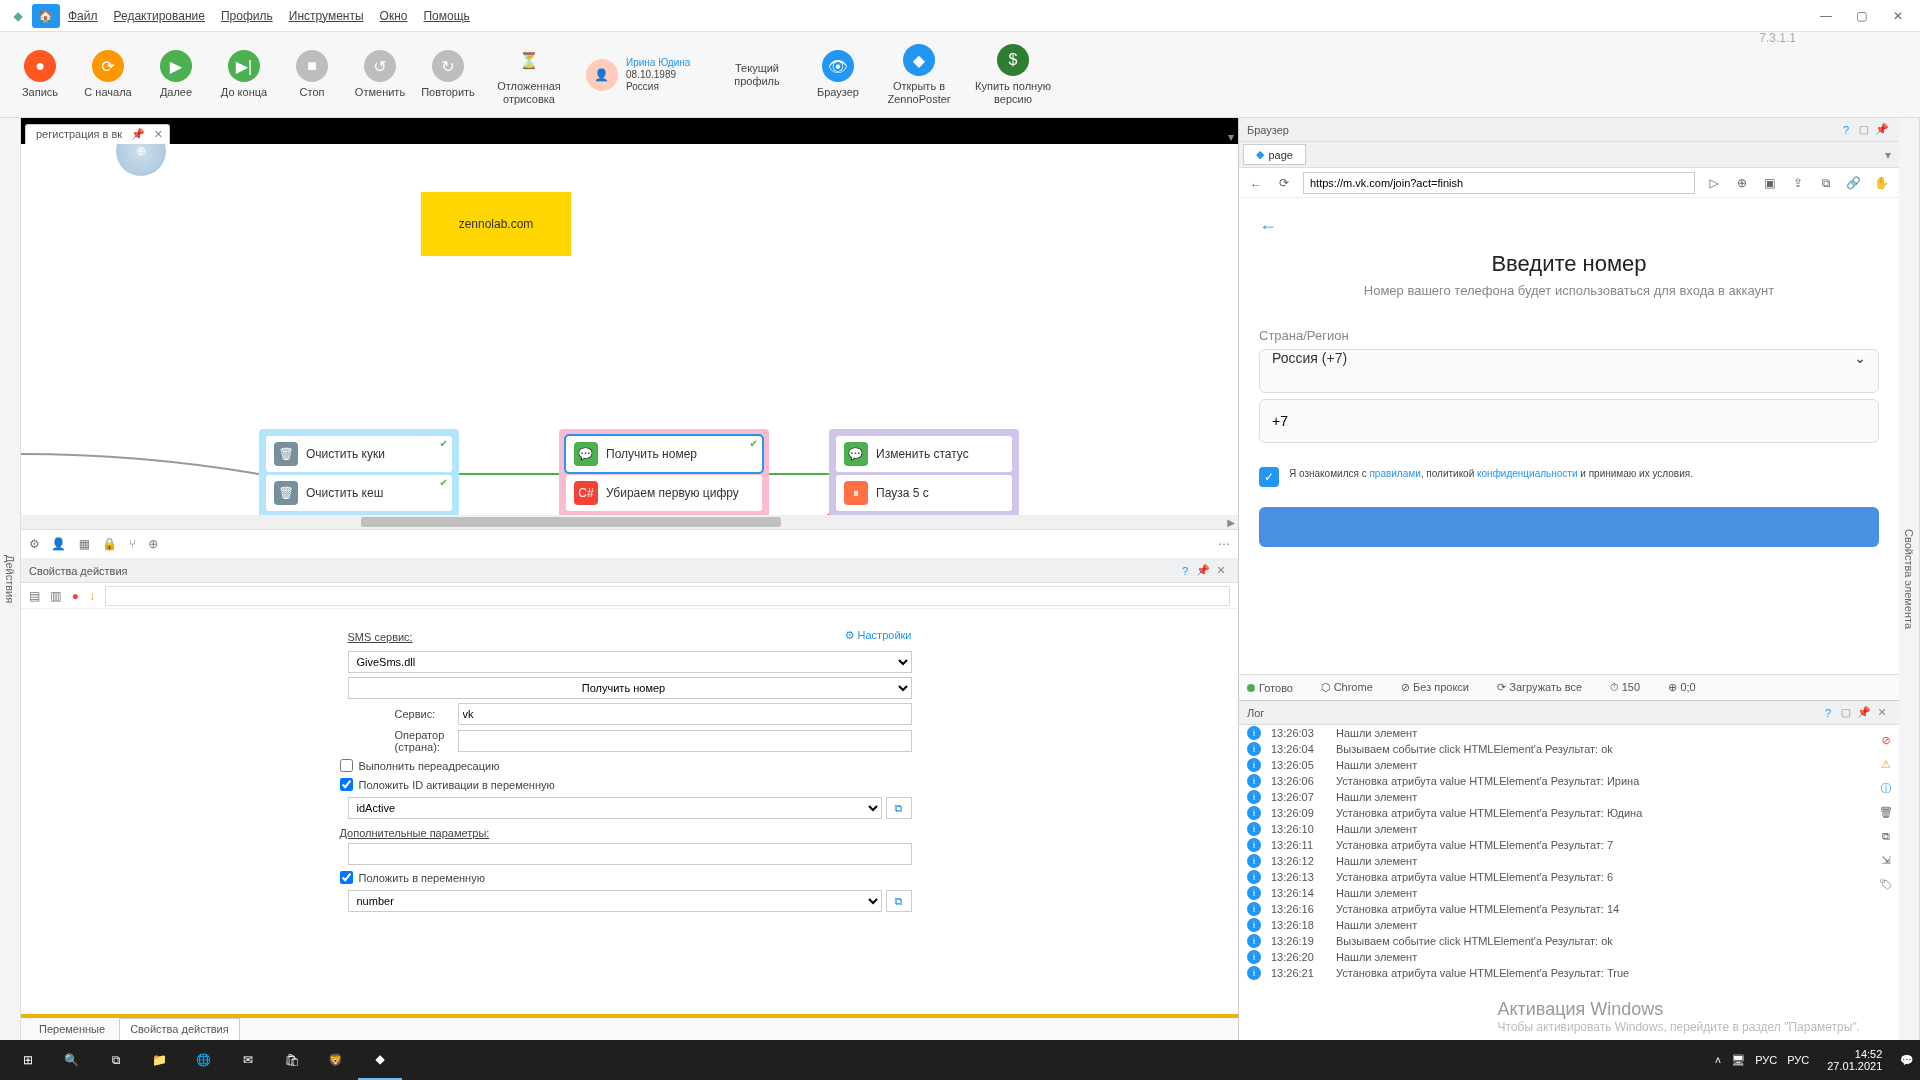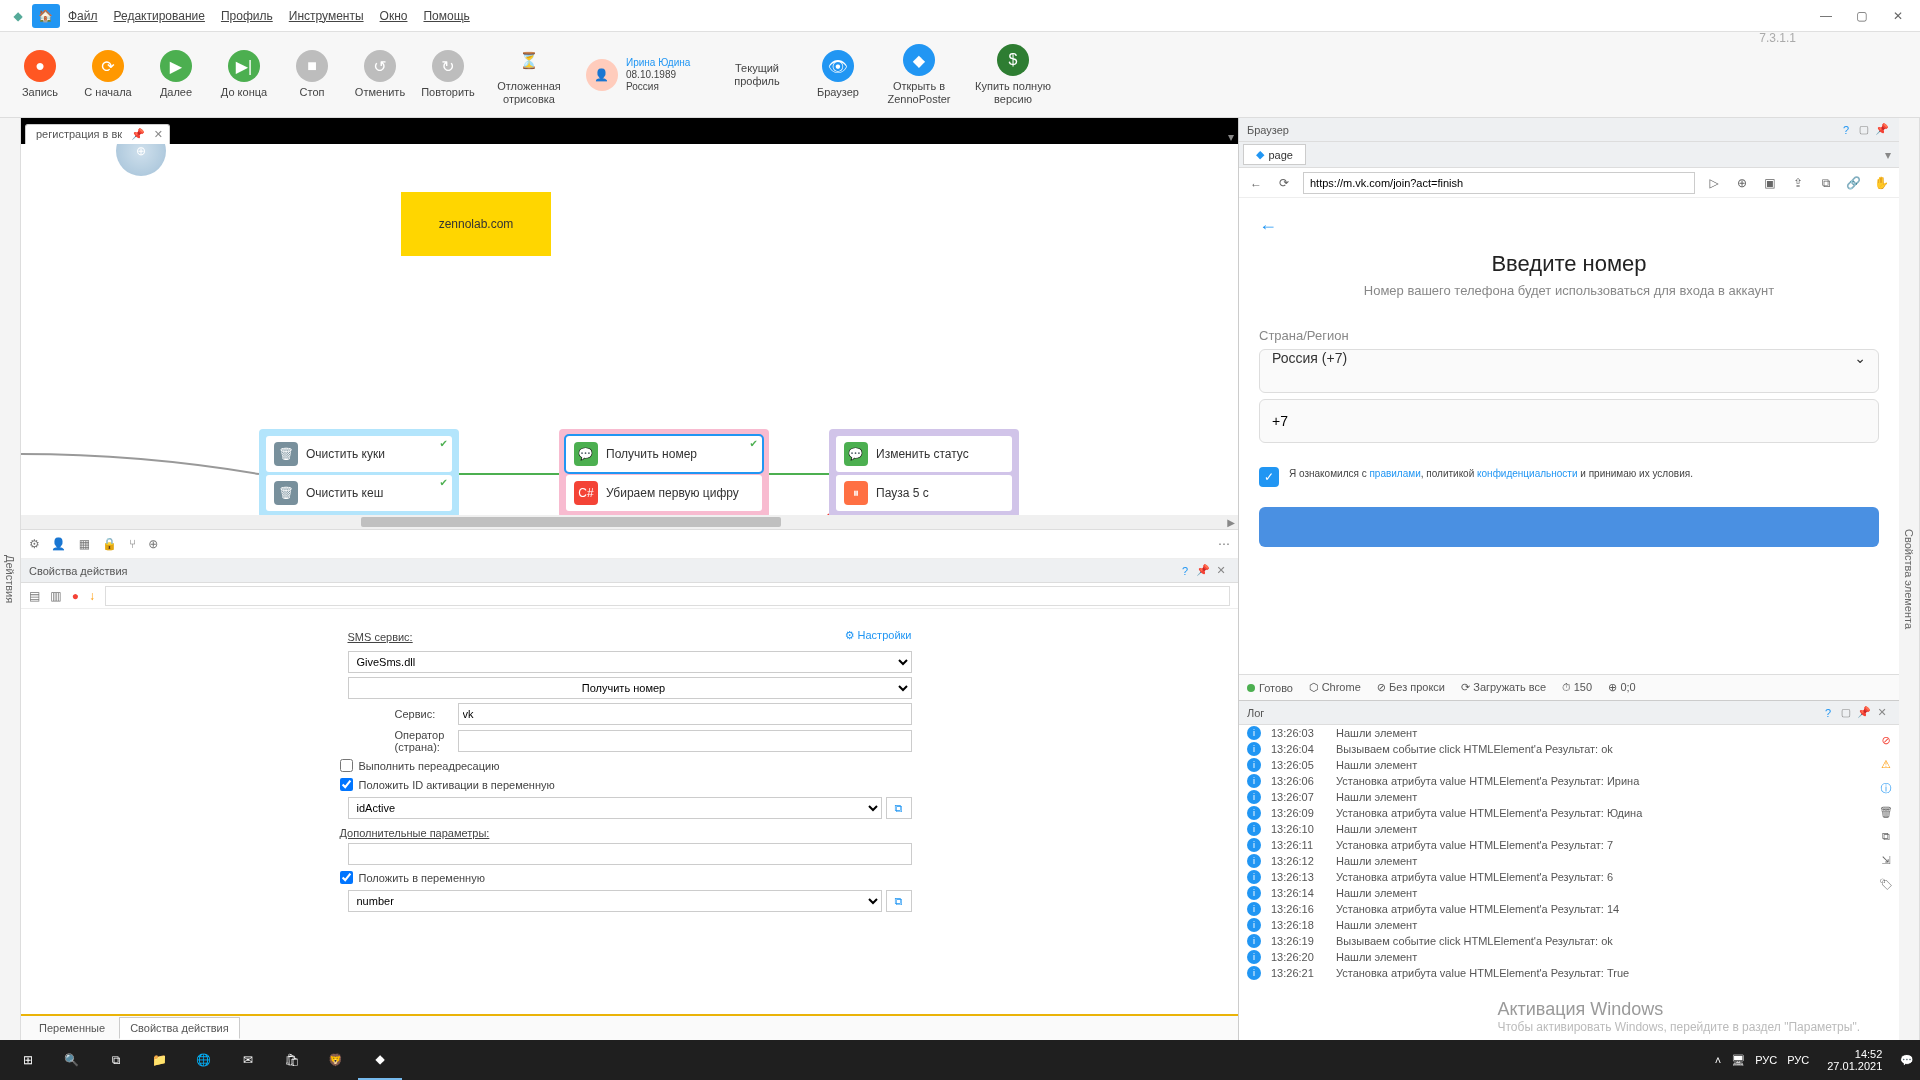--- a/index.html
+++ b/index.html
@@ -29,21 +29,21 @@
 .profile .txt { font-size: 10px; color: #444; line-height: 1.2; }
 .profile .link { color: #2196f3; }
 .workspace { display: flex; height: calc(100% - 32px - 86px - 40px); }
 .side-label { writing-mode: vertical-rl; padding: 8px 4px; background: #f4f4f4; color: #666; border-right: 1px solid #ddd; font-size: 11px; text-align:center; }
 .left { flex: 1; display: flex; flex-direction: column; min-width: 0; border-right: 1px solid #ccc; }
 .left .tabbar { height: 26px; background: #000000; display: flex; align-items: flex-end; padding: 0 4px; position: relative; }
 .left .tab { background: #fff; border: 1px solid #ccc; border-bottom: none; padding: 3px 24px 3px 10px; font-size: 11px; color: #555; border-radius: 3px 3px 0 0; position: relative; }
 .left .tab .x { position: absolute; right: 6px; top: 3px; color: #888; }
 .canvas { flex: 1; background: #fff; position: relative; overflow: hidden; }
 .target { position:absolute; left:95px; top:-18px; width:50px; height:50px; border-radius:50%; background: radial-gradient(circle,#bcd4e6 0%, #8fb4d0 70%); opacity:.7; display:flex;align-items:center;justify-content:center;color:#fff; }
-.yellow-box { position: absolute; left: 380px; top: 48px; width: 150px; height: 64px; background: #ffd600; display: flex; align-items: center; justify-content: center; font-size: 12px; color: #333; }
+.yellow-box { position: absolute; left: 400px; top: 48px; width: 150px; height: 64px; background: #ffd600; display: flex; align-items: center; justify-content: center; font-size: 12px; color: #333; }
 .block { position: absolute; border-radius: 4px; padding: 4px; font-size: 12px; }
 .block .row { background: #fff; border-radius: 3px; display: flex; align-items: center; padding: 6px 8px; margin: 3px; gap: 8px; position: relative; }
 .block .row .chk { position: absolute; right: 4px; top: 2px; color: #4caf50; font-size: 10px; }
 .block .ric { width: 24px; height: 24px; border-radius: 4px; display: flex; align-items: center; justify-content: center; color: #fff; font-size: 12px; }
 .b1 { background: #b3e5fc; left: 238px; top: 285px; width: 200px; }
 .b2 { background: #f8bbd0; left: 538px; top: 285px; width: 210px; }
 .b2 .row.sel { outline: 2px solid #2196f3; }
 .b3 { background: #d1c4e9; left: 808px; top: 285px; width: 190px; }
 .canvas svg.wires { position: absolute; left: 0; top: 0; pointer-events: none; }
 .canvas .hscroll { position:absolute; bottom:0; left:0; right:0; height:14px; background:#f0f0f0; }
@@ -59,21 +59,21 @@
 .props-tb input { flex:1; border:1px solid #ddd; height:20px; padding:0 4px; }
 .props-body { flex:1; overflow:auto; padding: 10px 16px; display:flex; justify-content:center; }
 .form { width: 580px; font-size: 11px; color: #444; }
 .form .u { text-decoration: underline; display:block; margin: 8px 0 4px; }
 .form .frow { display:flex; align-items:center; gap: 10px; margin: 4px 8px; }
 .form .flab { width: 100px; padding-left: 47px; }
 .form select, .form input[type=text] { flex:1; border:1px solid #ccc; height: 22px; padding:0 4px; background:#fff; font-size:11px; }
 .form .btnrow { display:flex; gap:4px; }
 .form .copy { width:26px; height:22px; border:1px solid #ccc; display:flex;align-items:center;justify-content:center; color:#2196f3; }
 .form .cbrow { display:flex; align-items:center; gap:6px; margin:6px 0; }
-.bottom-tabs { height: 26px; border-top: 2px solid #eab308; display:flex; align-items:center; padding:0 8px; gap:4px; font-size:11px; background:#fafafa; }
+.bottom-tabs { height: 26px; border-top: 4px solid #eab308; display:flex; align-items:center; padding:0 8px; gap:4px; font-size:11px; background:#fafafa; }
 .bottom-tabs .bt { padding: 4px 10px; color:#555; }
 .bottom-tabs .bt.act { background:#fff; border:1px solid #ccc; border-bottom-color:#fff; }
 .right { width: 660px; display:flex; flex-direction:column; }
 .right .panel-hdr .bt { width:18px; text-align:center; color:#888; }
 .browser-tab { height:26px; background:#eef0f2; display:flex; align-items:center; padding:0 4px; border-bottom:1px solid #ddd; }
 .browser-tab .tb { background:#fff; border:1px solid #ccc; padding:3px 12px; font-size:11px; display:flex; align-items:center; gap:4px; }
 .addr { height:30px; display:flex; align-items:center; padding:0 8px; gap:10px; border-bottom:1px solid #eee; }
 .addr input { flex:1; border:1px solid #ccc; height:22px; padding:0 6px; font-size:11px; }
 .addr .ab { color:#666; width:18px; text-align:center; }
 .bcontent { flex:1; background:#fff; overflow:auto; padding: 16px 20px; }
@@ -81,21 +81,21 @@
 .bc-h1 { font-size: 22px; font-weight: 500; text-align:center; margin-top: 16px; color:#222; }
 .bc-sub { text-align:center; color:#888; margin-top: 6px; font-size: 13px; }
 .bc-lab { color:#888; font-size:13px; margin-top: 30px; }
 .bc-sel, .bc-input { width:100%; border:1px solid #ddd; border-radius:6px; height:44px; padding:0 12px; margin-top:6px; font-size:14px; background:#fafafa; }
 .bc-sel { display:flex; align-items:flex-start; justify-content:space-between; }
 .bc-check { display:flex; gap:10px; margin-top:24px; align-items:flex-start; }
 .bc-check .cb { width:20px; height:20px; background:#2196f3; border-radius:4px; color:#fff; display:flex;align-items:center;justify-content:center; flex-shrink:0; }
 .bc-check .tx { font-size:10px; color:#444; line-height:1.3; }
 .bc-check .tx a { color:#2196f3; text-decoration:none; }
 .bc-btn { margin-top:20px; height:40px; background:#4a90e2; color:#fff; border-radius:6px; display:flex; align-items:center; justify-content:center; }
-.bstatus { height:26px; border-top:1px solid #ddd; display:flex; align-items:center; padding:0 8px; gap:16px; font-size:11px; color:#555; background:#fafafa;}
+.bstatus { height:26px; border-top:1px solid #ddd; display:flex; align-items:center; padding:0 8px; gap:28px; font-size:11px; color:#555; background:#fafafa;}
 .bstatus .dot { width:8px; height:8px; border-radius:50%; background:#4caf50; display:inline-block; margin-right:4px; }
 .log { display:flex; flex-direction:column; border-top:1px solid #ccc; height: 340px; }
 .log-body { flex:1; overflow:auto; font-size:11px; position:relative; }
 .log-row { display:flex; align-items:center; gap:10px; padding:1px 8px; }
 .log-row .li { width:14px; height:14px; border-radius:50%; background:#2196f3; color:#fff; font-size:9px; display:flex;align-items:center;justify-content:center; }
 .log-row .lt { width:55px; color:#555; }
 .log-row .lm { color:#555; }
 .log-side { position:absolute; right:0; top:0; width:26px; display:flex; flex-direction:column; gap:6px; padding:6px 4px; }
 .log-side .lsb { width:18px; height:18px; display:flex;align-items:center;justify-content:center; color:#666; border-radius:3px; }
 .taskbar { position:fixed; bottom:0; left:0; right:0; height:40px; background:#1f1f1f; display:flex; align-items:center; padding:0 6px; color:#fff; }

